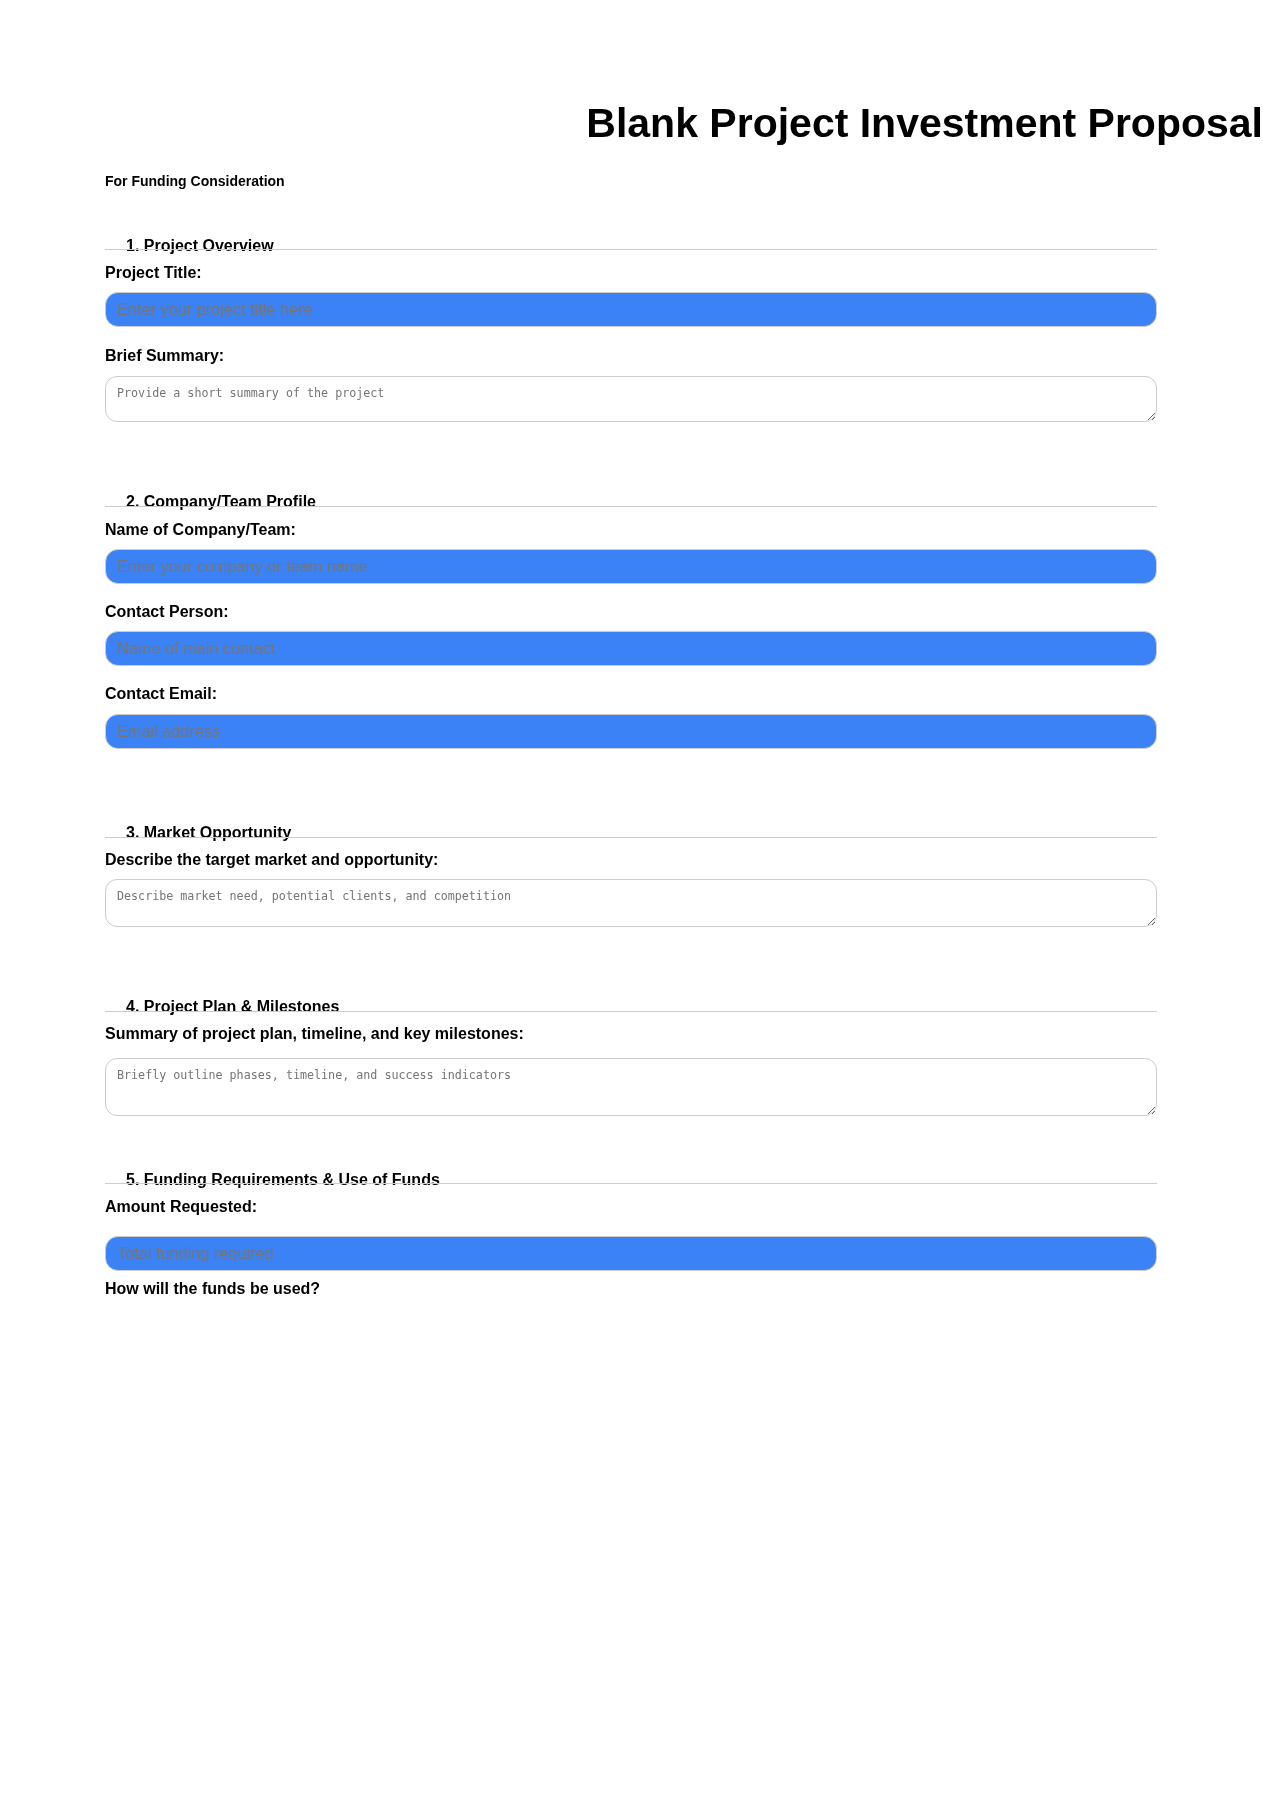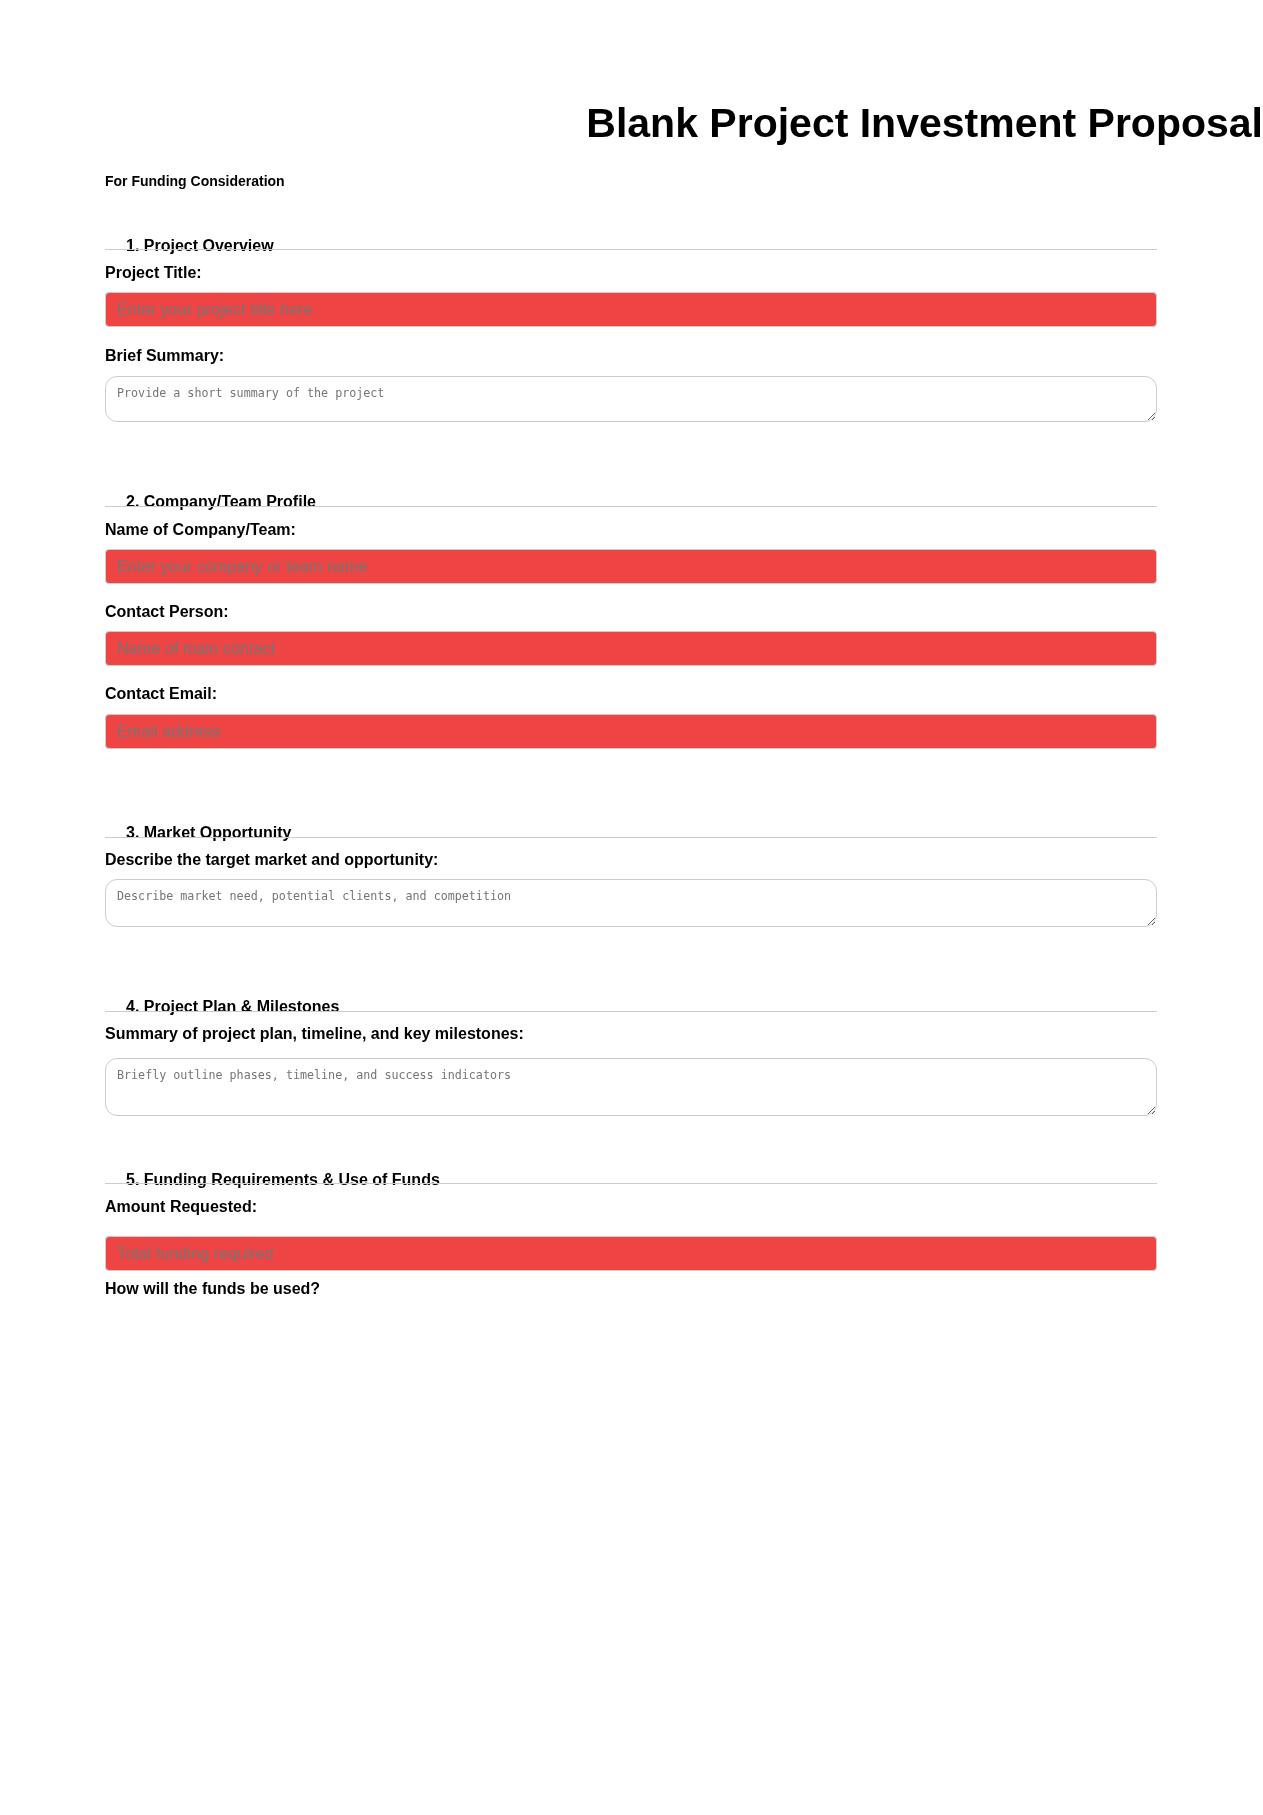--- a/index.html
+++ b/index.html
@@ -6,21 +6,21 @@
   body { width: 1263px; height: 1815px; position: relative; overflow: hidden;
          font-family: "Liberation Sans", sans-serif; color: #000; }
   .abs { position: absolute; }
   .title { left: 0; width: 1263px; text-align: right; top: 104px; font-size: 41px;
            font-weight: bold; line-height: 38px; margin: 0; }
   .subtitle { left: 105px; top: 170px; font-size: 14px; font-weight: bold; line-height: 22px; margin: 0; }
   .sec-h { left: 112px; font-size: 16px; font-weight: bold; line-height: 22px; margin: 14px; }
   .rule { left: 105px; width: 1052px; height: 0; border-top: 1px solid #cccccc; }
   .label { left: 105px; font-size: 16px; font-weight: bold; line-height: 20px; }
   .input { left: 105px; width: 1052px; height: 35px; box-sizing: border-box;
-           border: 1px solid #cccccc; border-radius: 4px; background: #ef4444;
+           border: 1px solid #cccccc; border-radius: 13px; background: #3b82f6;
            font-family: "Liberation Sans", sans-serif; font-size: 16.3px;
            padding: 0 11px; color: #000; outline: none; margin: 0; }
   .input::placeholder { color: #757575; }
   .textarea { left: 105px; width: 1052px; box-sizing: border-box;
               border: 1px solid #cccccc; border-radius: 12px; background: #fff;
               font-family: "DejaVu Sans Mono", monospace; font-size: 11.7px;
               padding: 9px 11px; color: #000; outline: none; margin: 0; resize: vertical; }
   .textarea::placeholder { color: #757575; }
 </style>
 </head>

